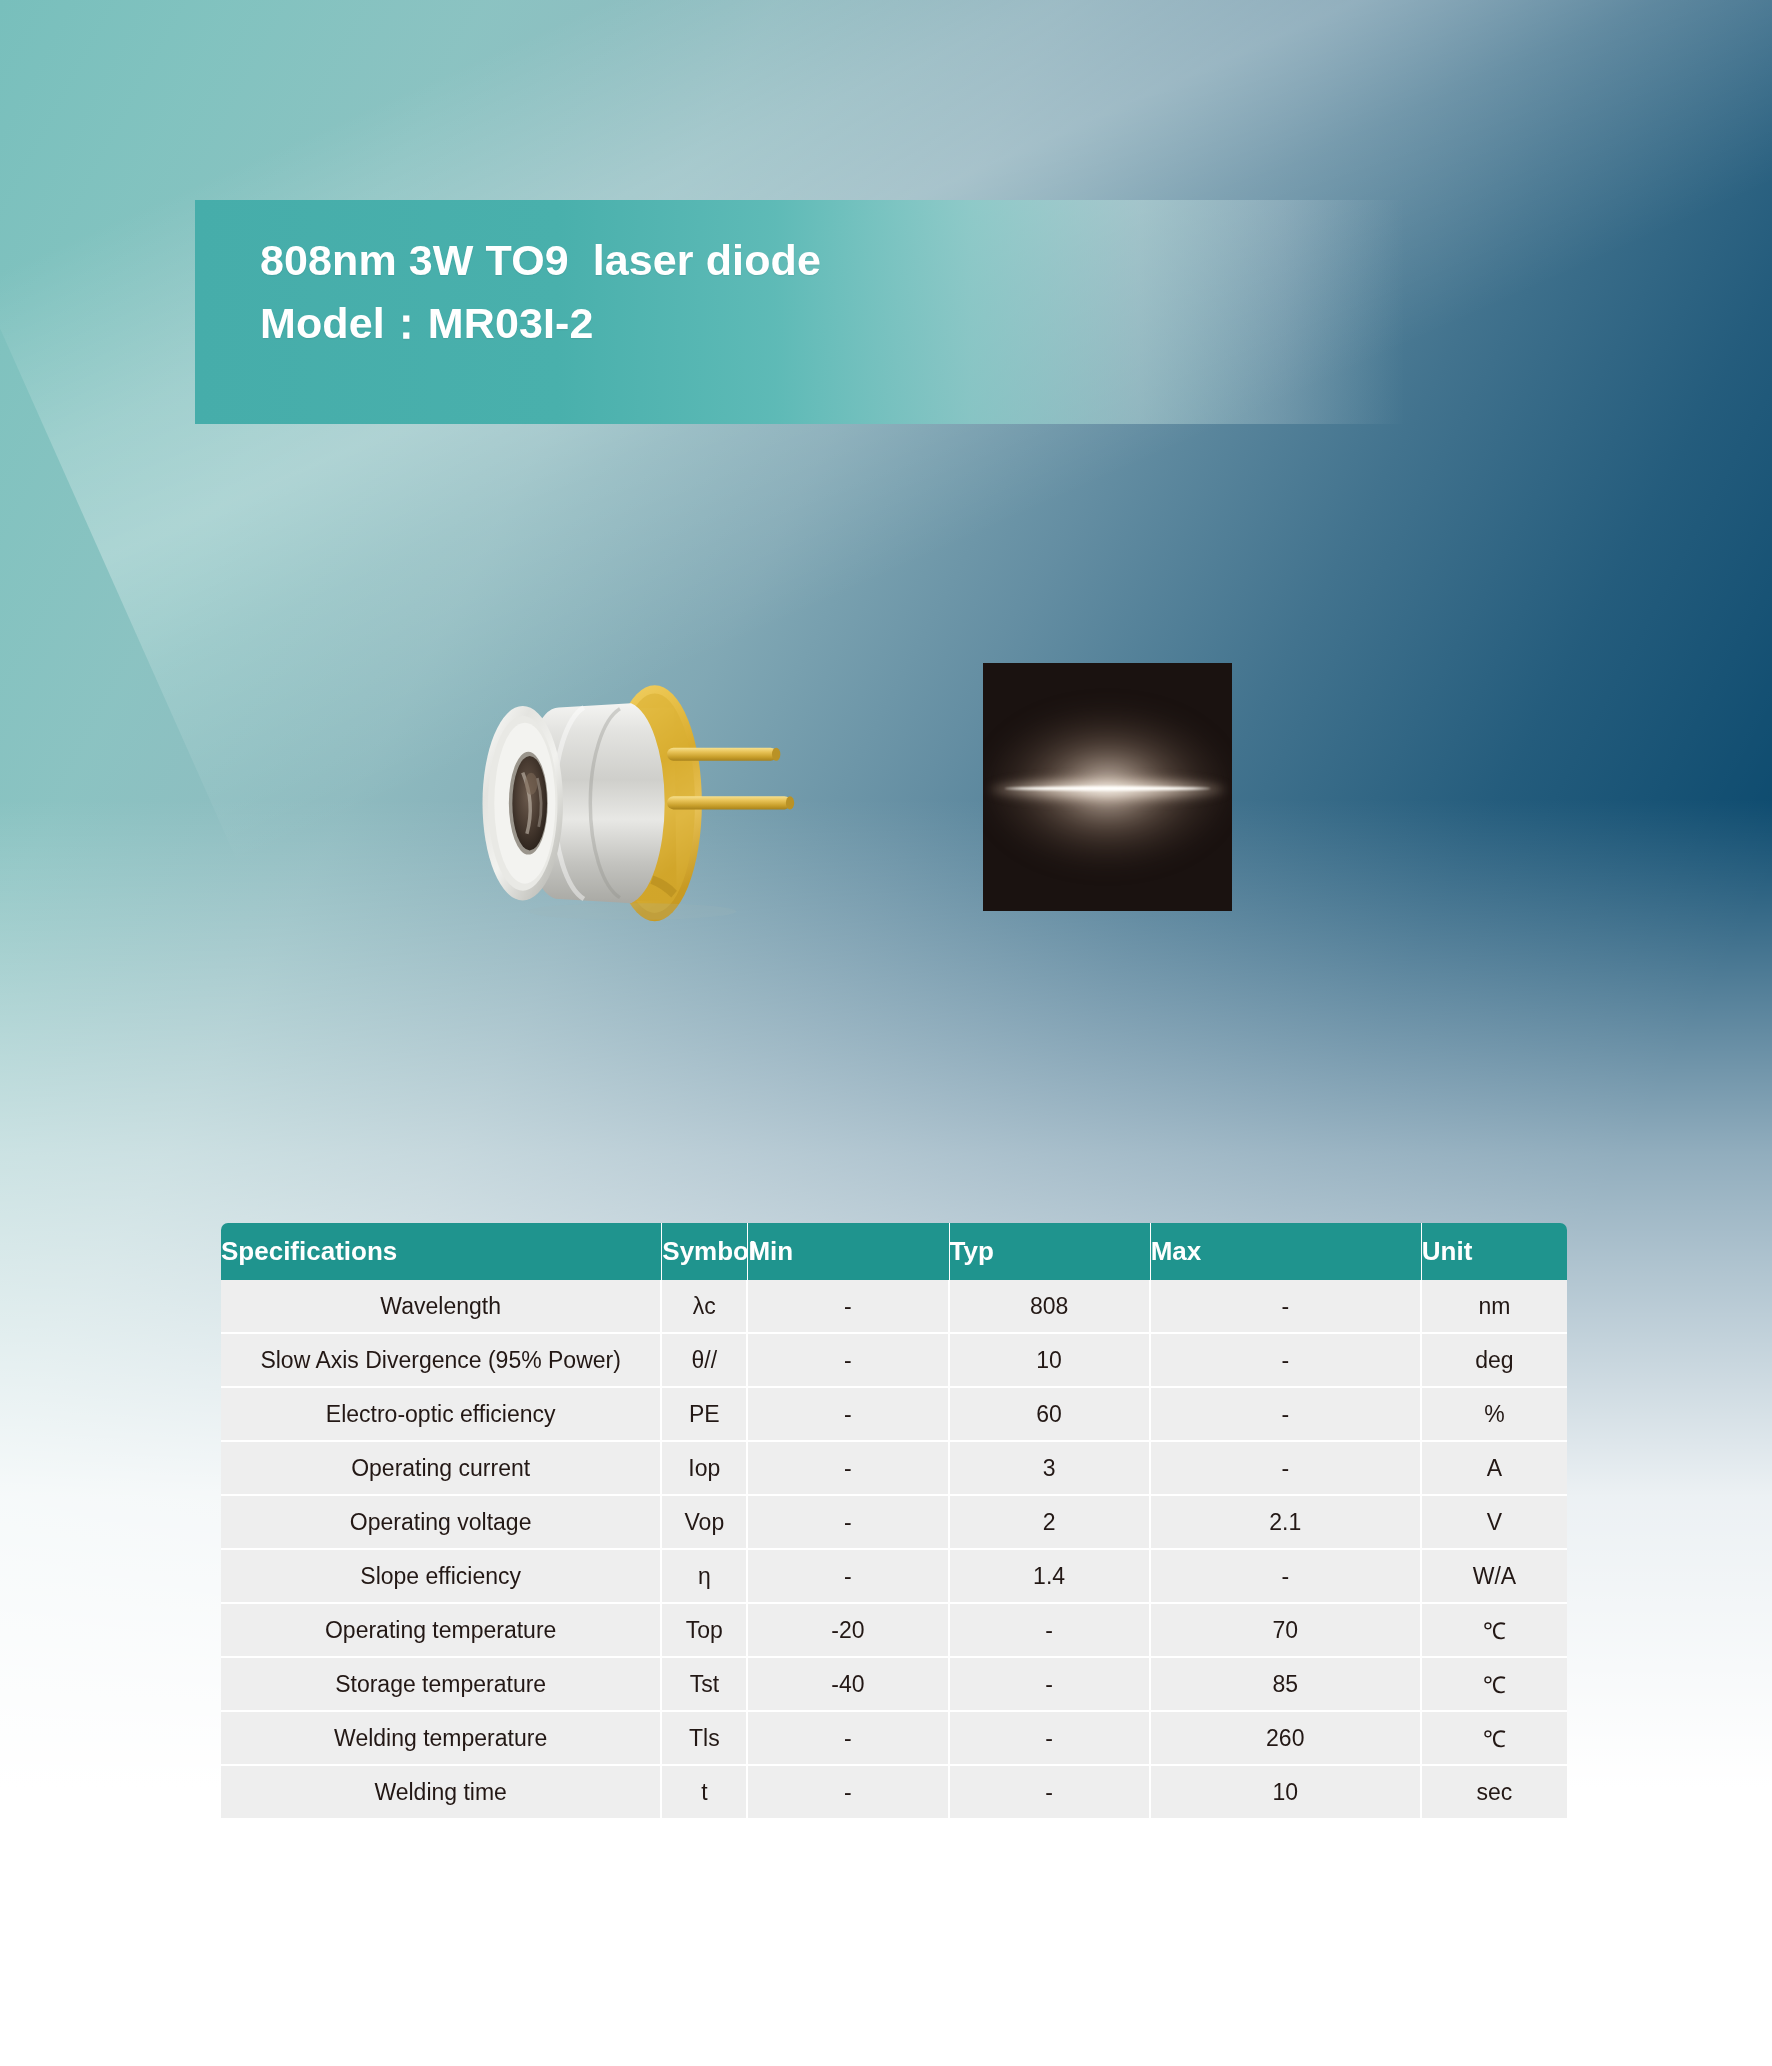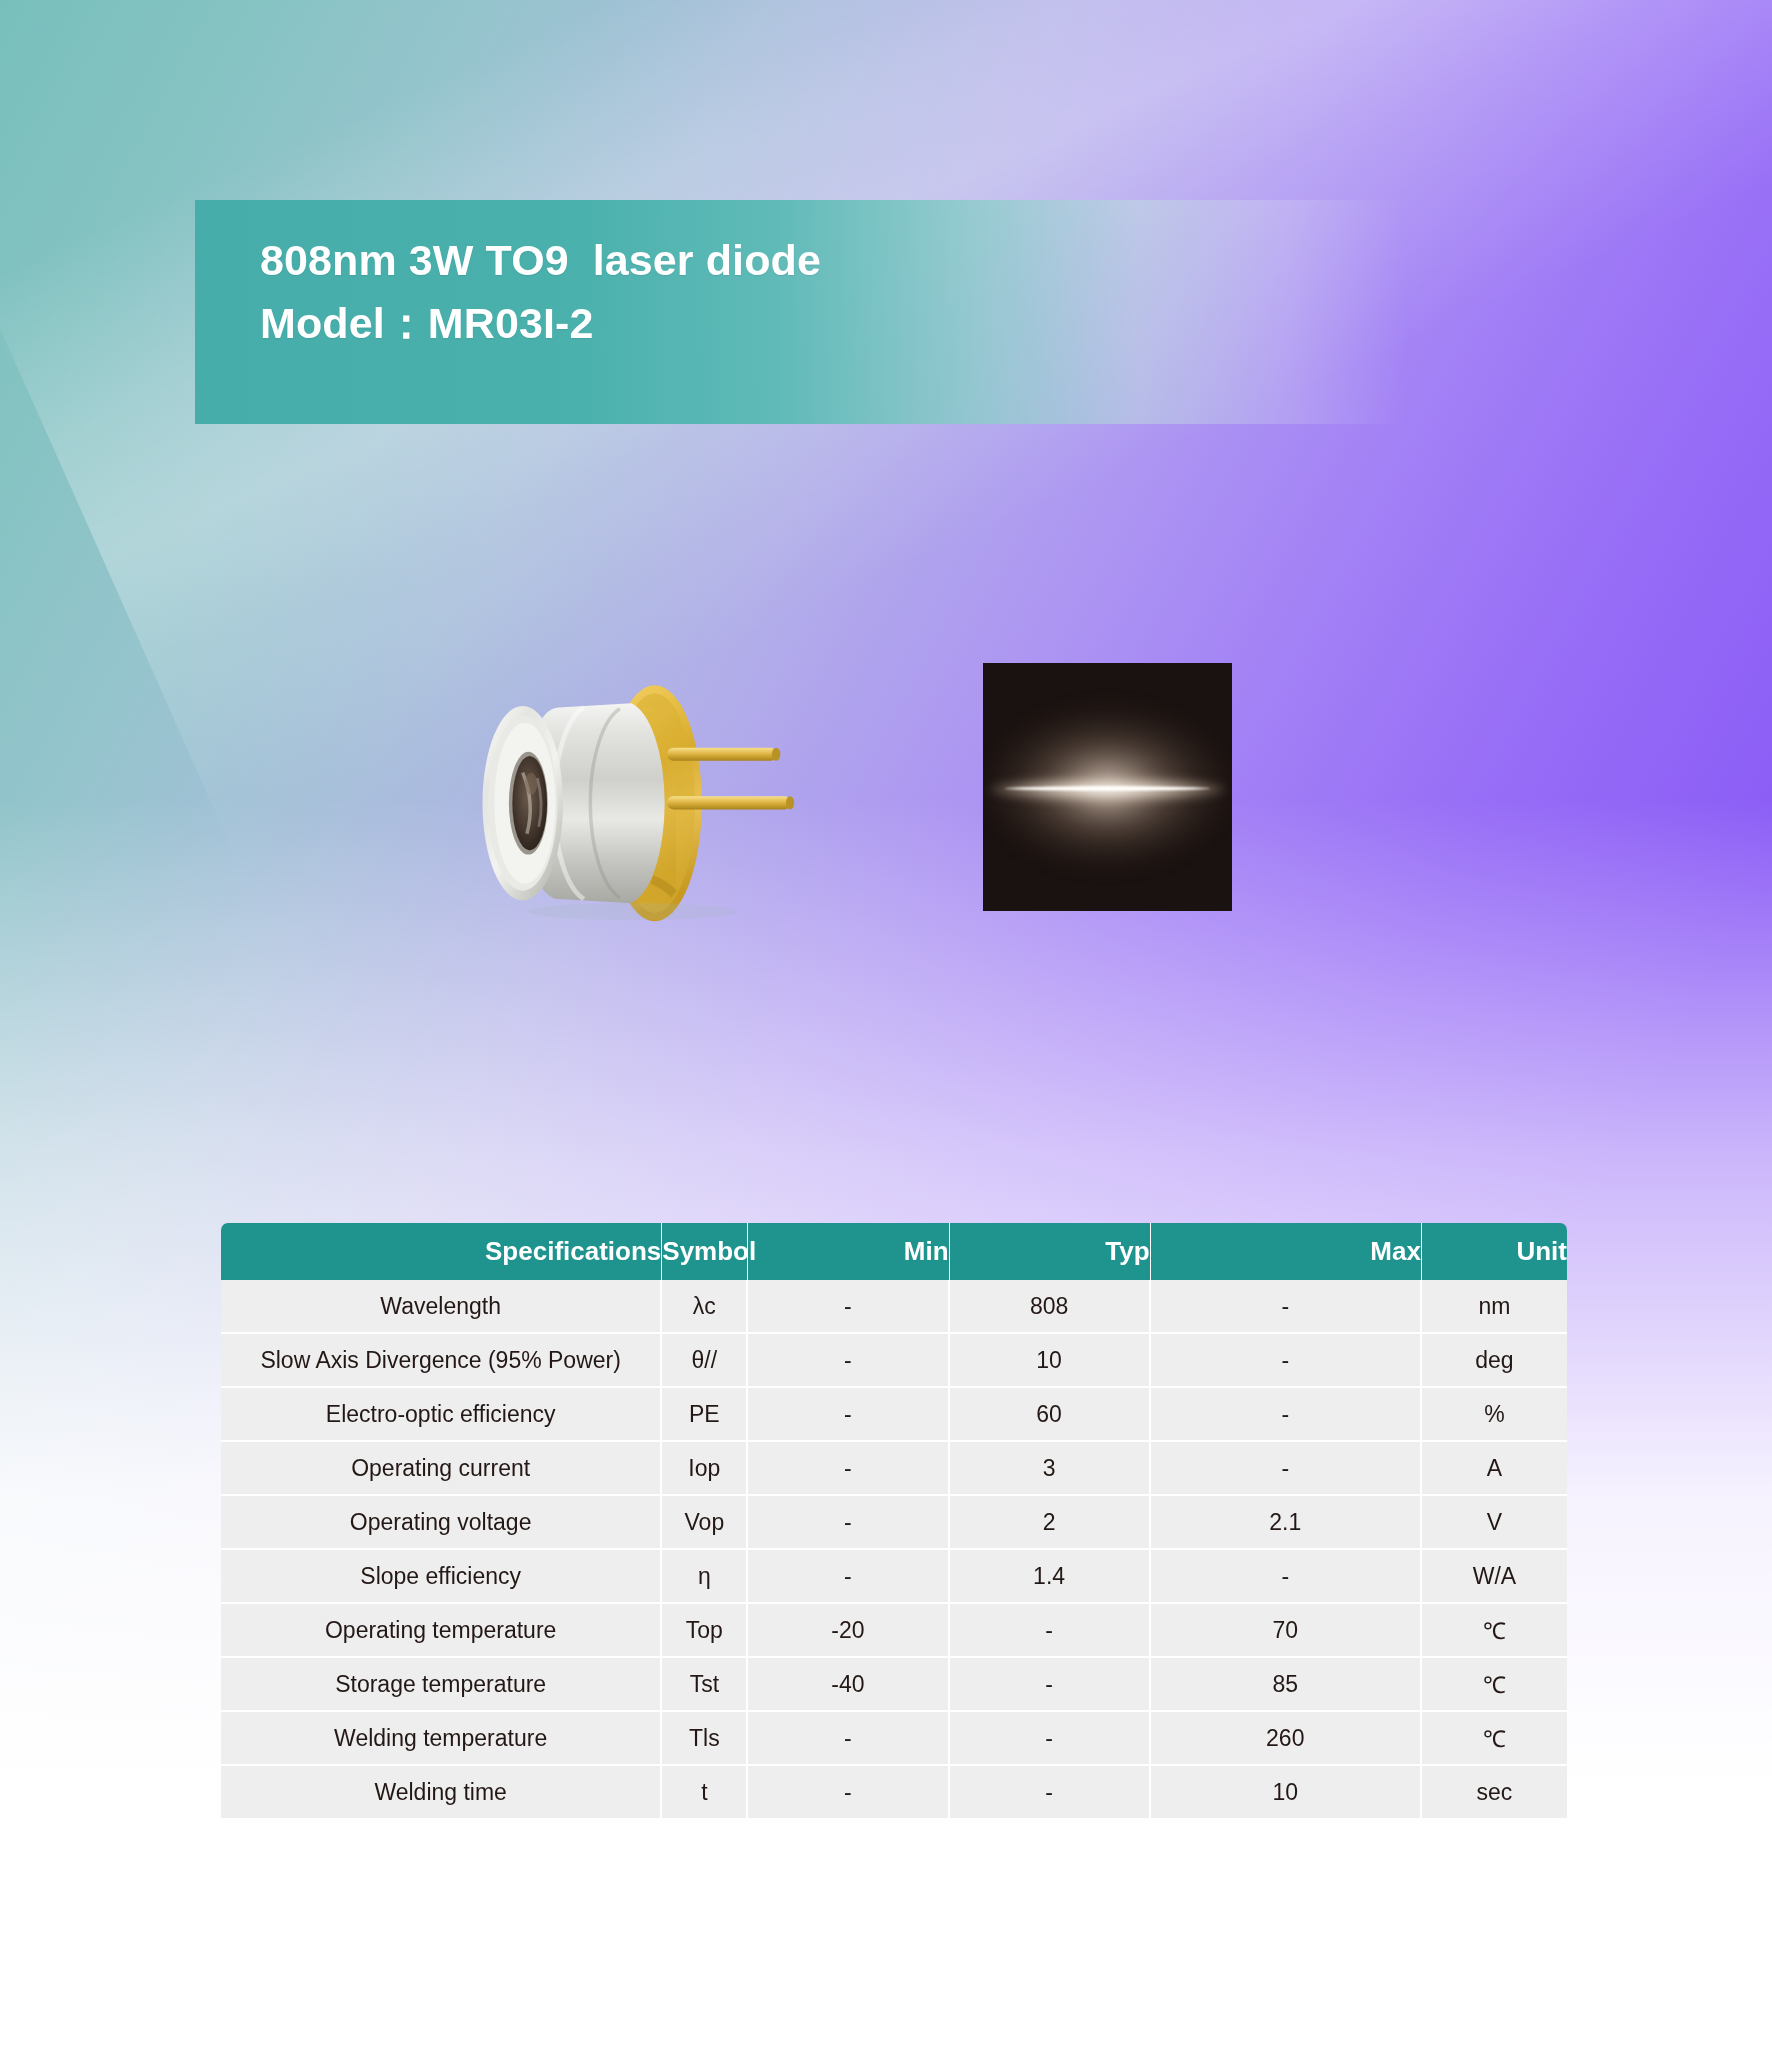--- a/index.html
+++ b/index.html
@@ -13,21 +13,21 @@
     background: #ffffff;
     overflow: hidden;
   }
 
   
   .page {
     position: relative;
     width: 1773px;
     height: 2066px;
     overflow: hidden;
-    background: #8b5cf6;
+    background: #0c4a6e;
   }
 
   
   .bg-wash {
     position: absolute;
     left: 0; top: 0;
     width: 1773px;
     height: 2066px;
     background:
       linear-gradient(118deg,
@@ -177,21 +177,21 @@
     border-collapse: separate;
     border-spacing: 0;
     table-layout: fixed;
   }
   table.spec th {
     background: #1f948e;
     color: #ffffff;
     font-size: 26px;
     font-weight: bold;
     height: 57px;
-    text-align: right;
+    text-align: left;
     border-right: 1.4px solid #ffffff;
     padding: 0;
     vertical-align: middle;
   }
   table.spec th:last-child { border-right: none; }
   table.spec thead tr th:first-child { border-top-left-radius: 7px; }
   table.spec thead tr th:last-child  { border-top-right-radius: 7px; }
 
   table.spec td {
     background: #eeeeee;

